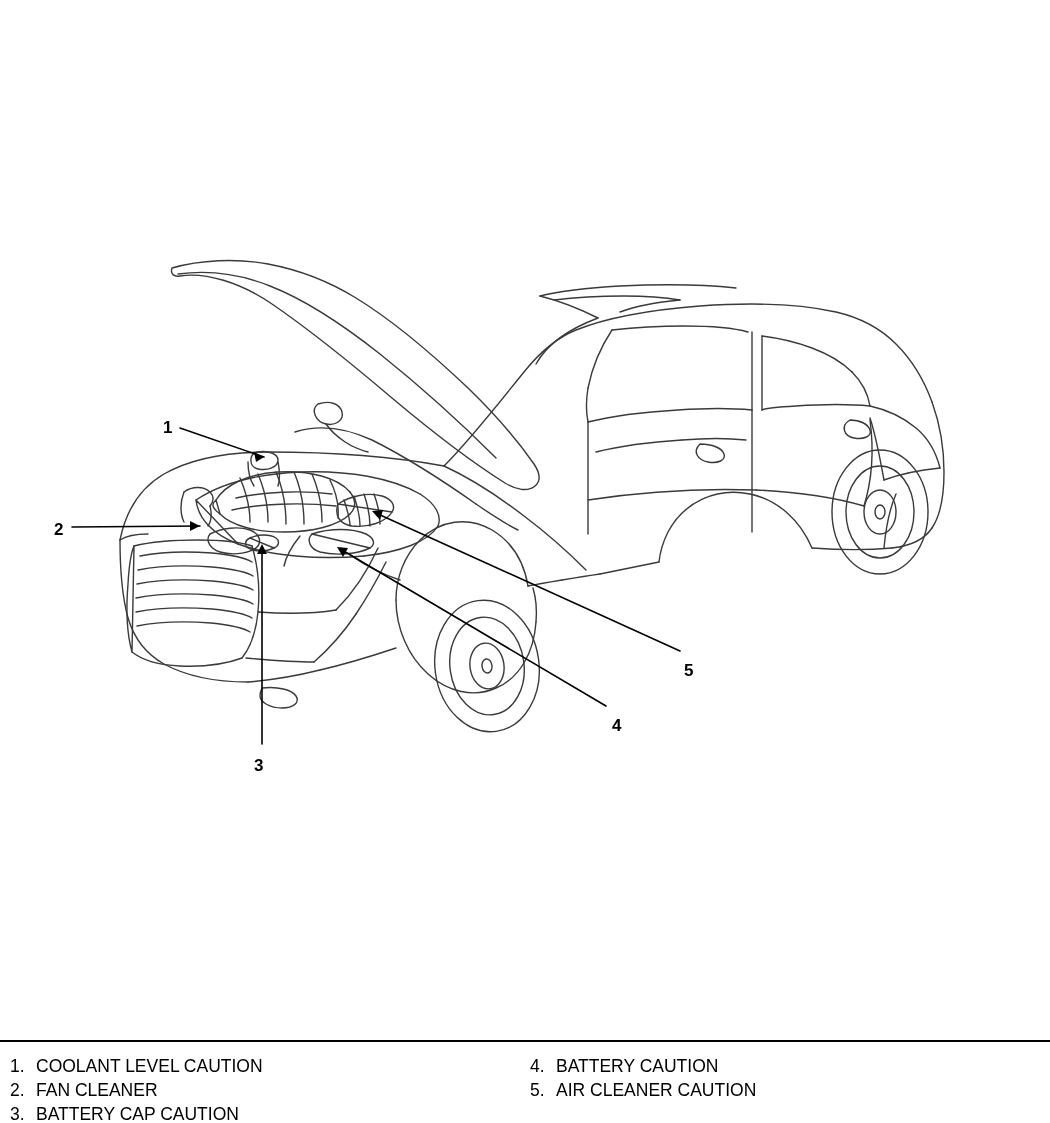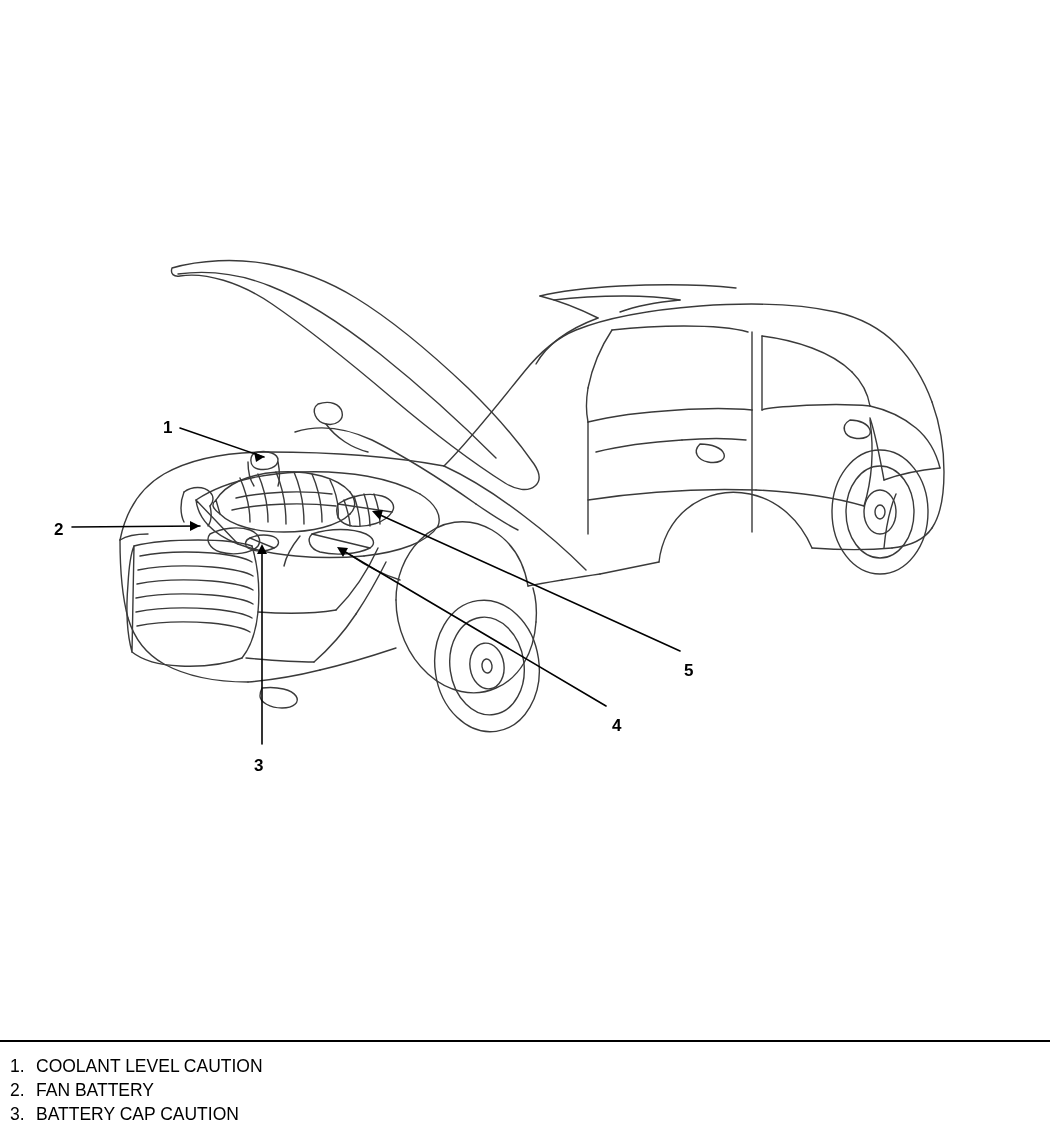--- a/index.html
+++ b/index.html
@@ -258,21 +258,27 @@
   <div class="callout-num" style="left:612px; top:717px;">4</div>
   <div class="callout-num" style="left:684px; top:662px;">5</div>
 </div>
 
 <div id="legend">
   <div class="legend-col" id="legend-col-left">
     <div class="legend-item">
       <span class="li-num">1.</span><span>COOLANT LEVEL CAUTION</span>
     </div>
     <div class="legend-item">
-      <span class="li-num">2.</span><span>FAN BATTERY</span>
+      <span class="li-num">2.</span><span>FAN CLEANER</span>
     </div>
     <div class="legend-item">
       <span class="li-num">3.</span><span>BATTERY CAP CAUTION</span>
     </div>
   </div>
   <div class="legend-col" id="legend-col-right">
+    <div class="legend-item">
+      <span class="li-num">4.</span><span>BATTERY CAUTION</span>
+    </div>
+    <div class="legend-item">
+      <span class="li-num">5.</span><span>AIR CLEANER CAUTION</span>
+    </div>
   </div>
 </div>
 
 </body></html>

